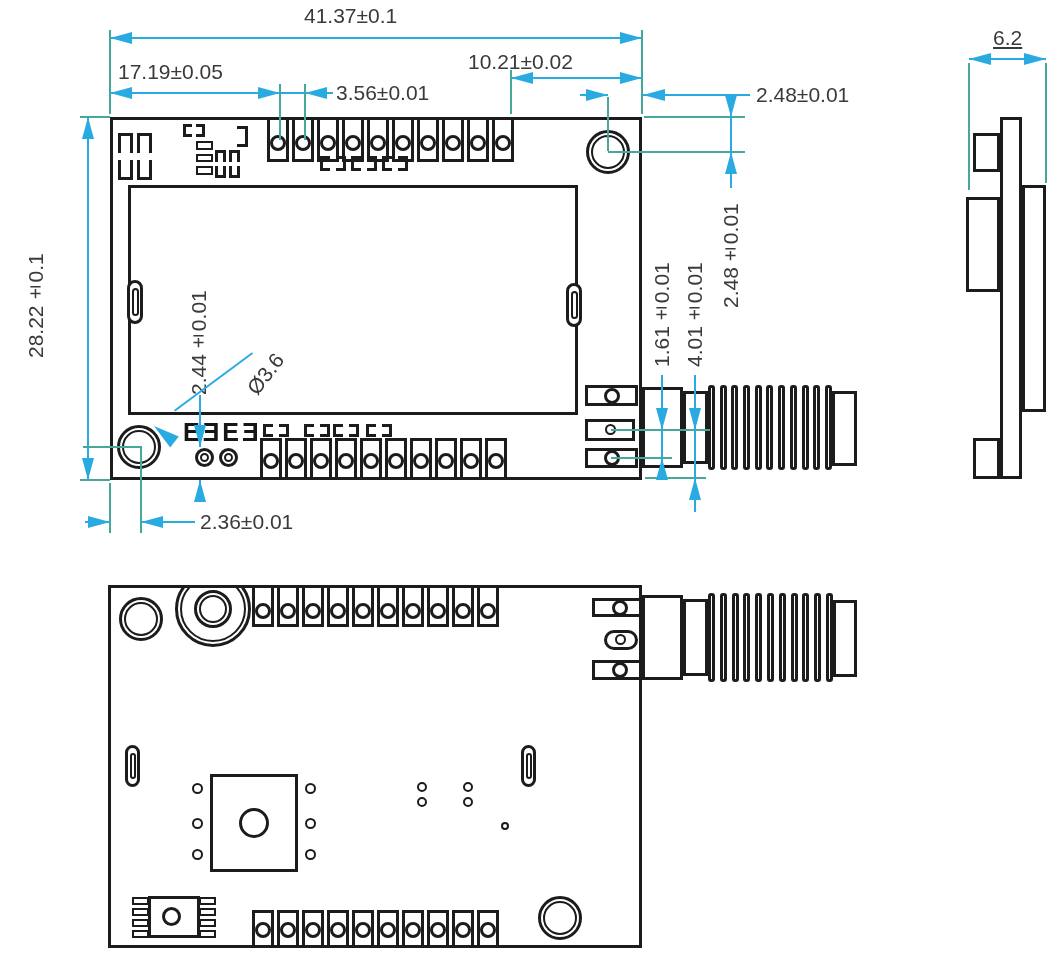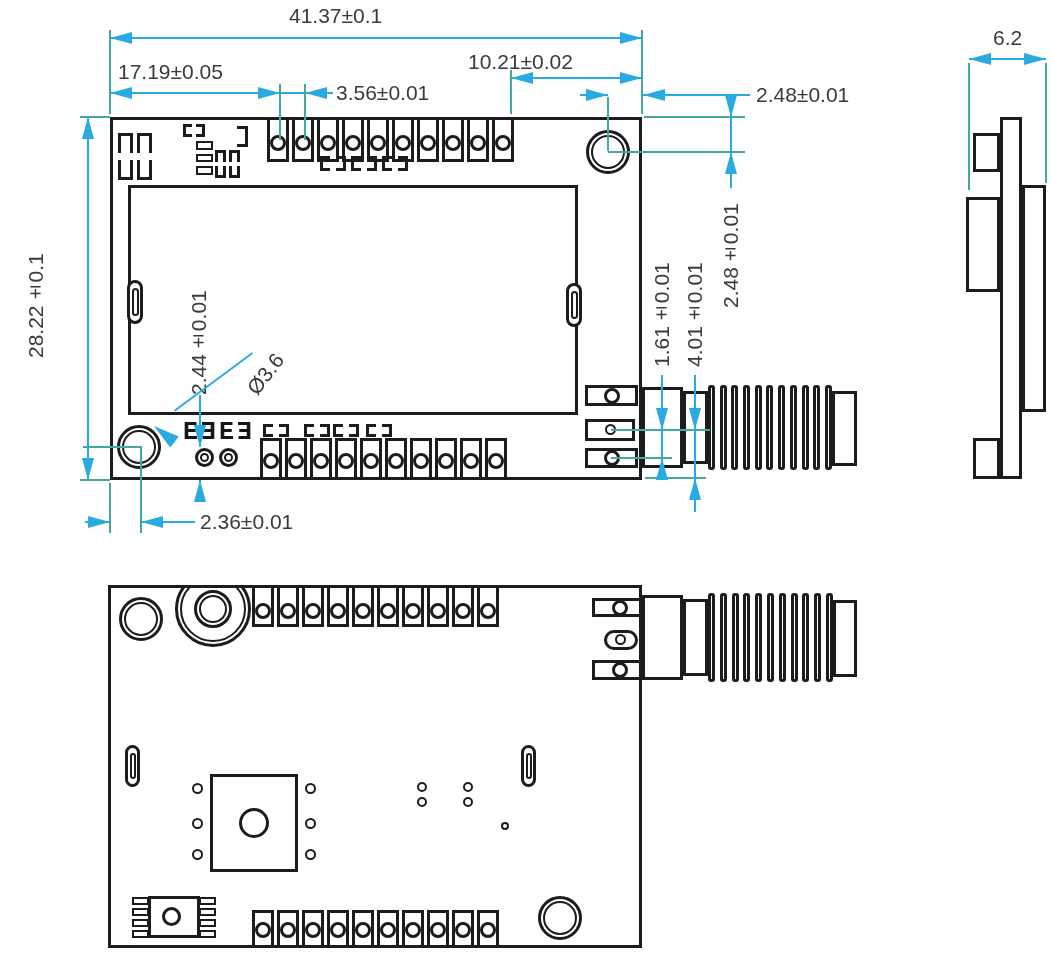--- a/index.html
+++ b/index.html
@@ -33,21 +33,21 @@
   
   .ar{position:absolute;width:0;height:0;}
   .ar.r{border-left:22px solid #29abe2;border-top:6px solid transparent;border-bottom:6px solid transparent;}
   .ar.l{border-right:22px solid #29abe2;border-top:6px solid transparent;border-bottom:6px solid transparent;}
   .ar.d{border-top:22px solid #29abe2;border-left:6px solid transparent;border-right:6px solid transparent;}
   .ar.u{border-bottom:22px solid #29abe2;border-left:6px solid transparent;border-right:6px solid transparent;}
   
   .dt{position:absolute;font-size:21px;color:#3a3a3a;white-space:nowrap;}
   .vt{position:absolute;font-size:21px;color:#3a3a3a;white-space:nowrap;
       writing-mode:vertical-rl;transform:rotate(180deg);}
-  .emarks{position:absolute;font-family:Liberation Mono, monospace;font-weight:bold;
+  .emarks{position:absolute;font-family:Liberation Sans, sans-serif;font-weight:bold;
           font-size:25px;color:#161616;letter-spacing:3px;}
   .clipwrap{position:absolute;overflow:hidden;}
 </style>
 </head>
 <body>
 
 <div id="canvas">
 
   <div class="ln" style="left:110px;top:117px;width:532px;height:363px;"></div>
   <div class="ln noband" style="left:128px;top:185px;width:450px;height:230px;"></div>
@@ -181,21 +181,21 @@
       <div class="rib"></div>
       <div class="rib"></div>
       <div class="rib"></div>
       <div class="rib"></div>
       <div class="rib"></div>
       <div class="rib"></div>
       <div class="rib"></div>
     </div>
   <div class="ln" style="left:832px;top:391px;width:25px;height:75px;"></div>
 
-  <div class="dt" style="left:289px;top:4px;">41.37±0.1</div>
+  <div class="dt" style="left:304px;top:4px;">41.37±0.1</div>
   <div class="dl" style="left:110px;top:37px;width:532px;height:2px;"></div>
   <div class="ar l" style="left:110px;top:32px;"></div>
   <div class="ar r" style="left:620px;top:32px;"></div>
   <div class="el" style="left:109px;top:30px;width:2px;height:84px;"></div>
   <div class="el" style="left:641px;top:30px;width:2px;height:84px;"></div>
 
   <div class="dt" style="left:118px;top:60px;">17.19±0.05</div>
   <div class="dl" style="left:110px;top:92px;width:223px;height:2px;"></div>
   <div class="ar l" style="left:110px;top:87px;"></div>
   <div class="ar r" style="left:258px;top:87px;"></div>
@@ -397,20 +397,20 @@
 
   <div class="ln circ" style="left:538px;top:896px;width:44px;height:44px;"></div>
   <div class="ln circ thin" style="left:543px;top:901px;width:34px;height:34px;"></div>
 
   <div class="ln" style="left:1000px;top:117px;width:22px;height:362px;"></div>
   <div class="ln" style="left:973px;top:133px;width:27px;height:39px;"></div>
   <div class="ln" style="left:966px;top:197px;width:34px;height:95px;"></div>
   <div class="ln" style="left:1022px;top:185px;width:24px;height:227px;"></div>
   <div class="ln" style="left:973px;top:438px;width:27px;height:41px;"></div>
 
-  <div class="dt" style="left:993px;top:26px;">6.2</div>
+  <div class="dt" style="left:993px;top:26px;text-decoration:underline;">6.2</div>
   <div class="dl" style="left:969px;top:58px;width:77px;height:2px;"></div>
   <div class="ar l" style="left:969px;top:53px;"></div>
   <div class="ar r" style="left:1024px;top:53px;"></div>
   <div class="el" style="left:968px;top:63px;width:2px;height:127px;"></div>
   <div class="el" style="left:1045px;top:63px;width:2px;height:120px;"></div>
 
 </div>
 
 </body></html>

